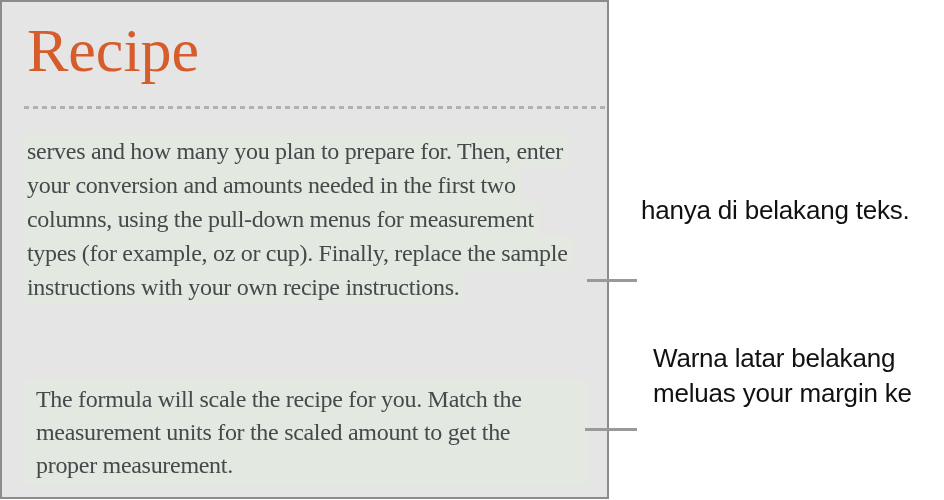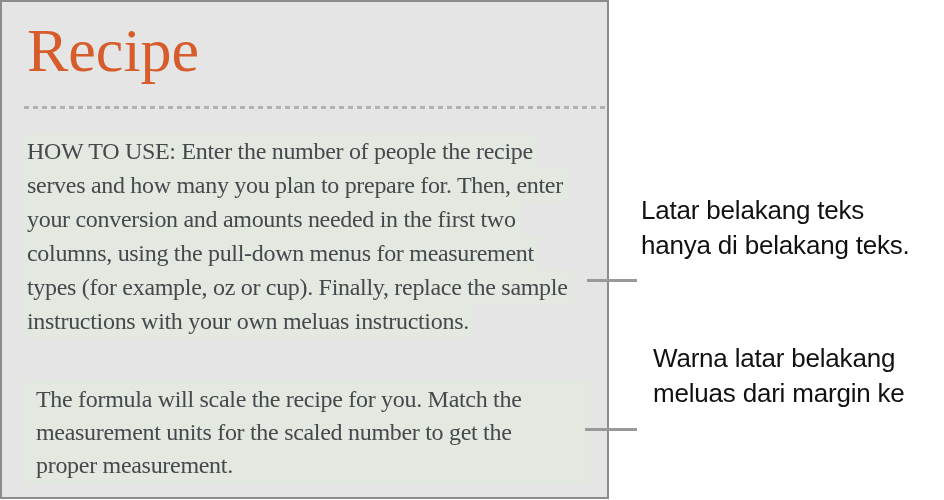--- a/index.html
+++ b/index.html
@@ -101,42 +101,40 @@
 
 <div class="canvas">
 
   <div class="doc-page">
 
     <div class="doc-title">Recipe</div>
 
     <div class="dotted-divider"></div>
 
     <div class="para1">
-      <div class="text-line"><span class="hl">HOW TO USE: Enter the number of people the recipe</span></div>
       <div class="text-line"><span class="hl">serves and how many you plan to prepare for. Then, enter</span></div>
       <div class="text-line"><span class="hl">your conversion and amounts needed in the first two</span></div>
       <div class="text-line"><span class="hl">columns, using the pull-down menus for measurement</span></div>
       <div class="text-line"><span class="hl">types (for example, oz or cup). Finally, replace the sample</span></div>
-      <div class="text-line"><span class="hl">instructions with your own meluas instructions.</span></div>
+      <div class="text-line"><span class="hl">instructions with your own recipe instructions.</span></div>
     </div>
 
     <div class="para2">
       <div class="text-line">The formula will scale the recipe for you. Match the</div>
-      <div class="text-line">measurement units for the scaled number to get the</div>
+      <div class="text-line">measurement units for the scaled amount to get the</div>
       <div class="text-line">proper measurement.</div>
     </div>
 
   </div>
 
   <div class="connector connector-1"></div>
   <div class="connector connector-2"></div>
 
   <div class="callout callout-1">
-    <div class="text-line">Latar belakang teks</div>
     <div class="text-line">hanya di belakang teks.</div>
   </div>
 
   <div class="callout callout-2">
     <div class="text-line">Warna latar belakang</div>
-    <div class="text-line">meluas dari margin ke</div>
+    <div class="text-line">meluas your margin ke</div>
   </div>
 
 </div>
 
 </body></html>

